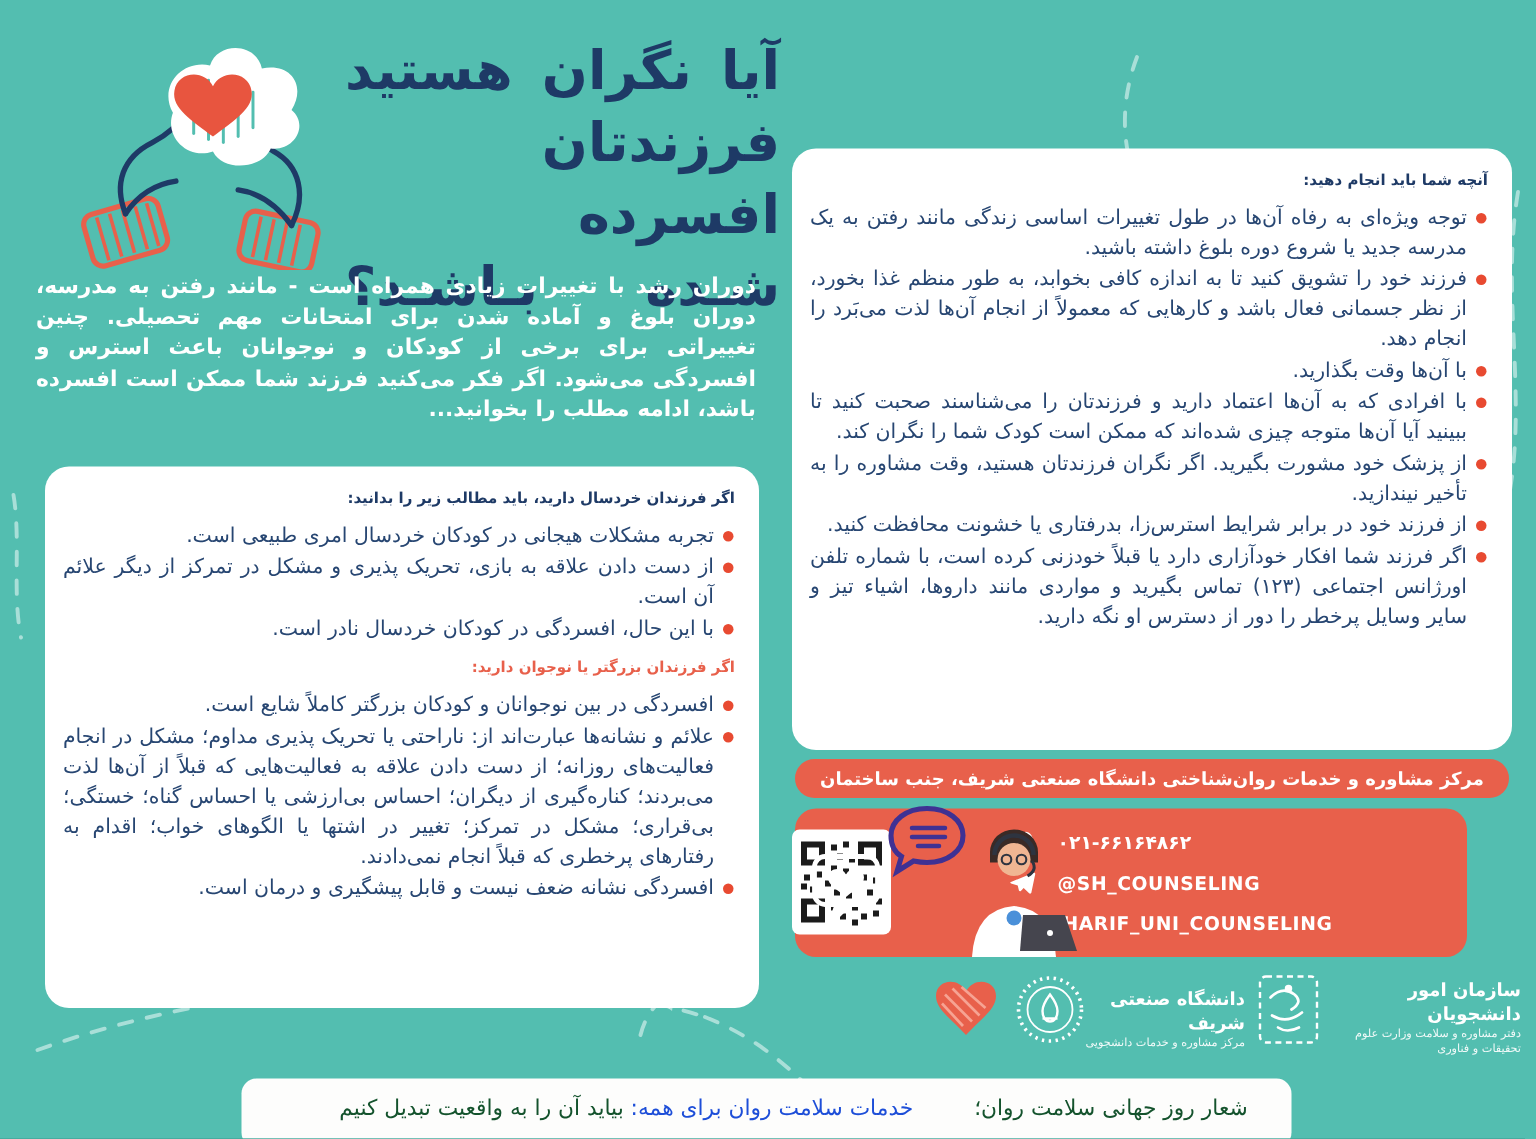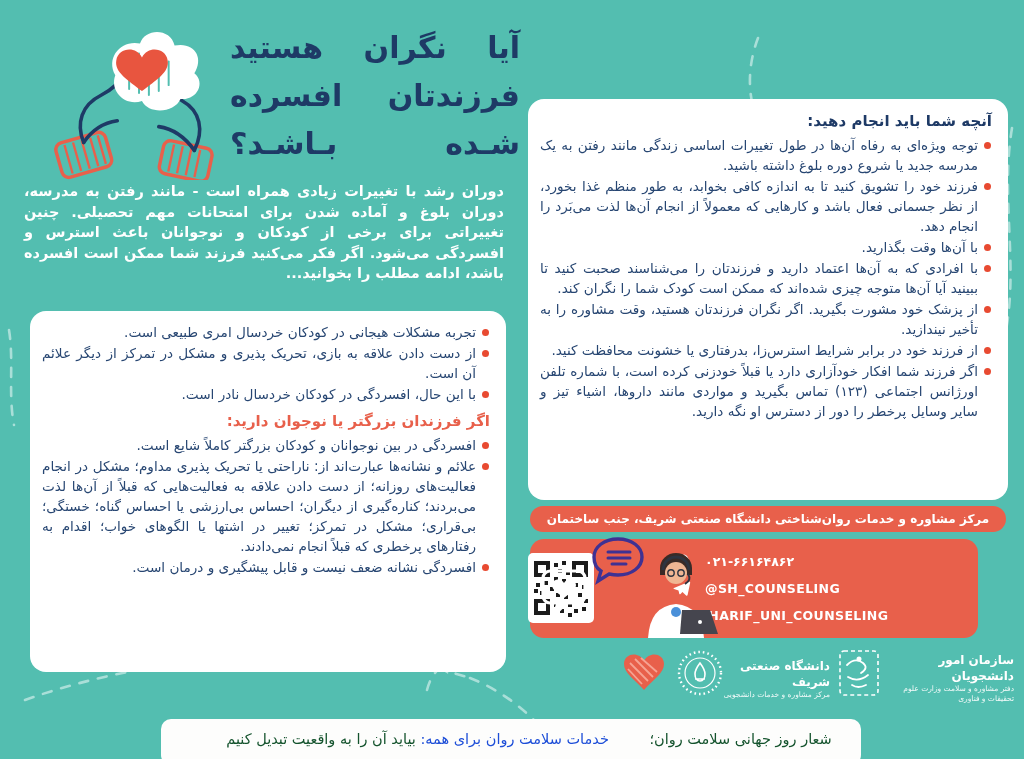--- a/index.html
+++ b/index.html
@@ -5,30 +5,30 @@
   html,body{margin:0;padding:0;background:#3f9e93;}
   .poster{
     position:relative;width:1024px;height:759px;overflow:hidden;
     background:#53BEB0;
     font-family:"DejaVu Sans",sans-serif;
     direction:rtl;
   }
   .abs{position:absolute;}
   
   .title{left:230px;top:24px;width:290px;color:#1E3A66;font-weight:bold;}
-  .title .tline{font-size:30px;line-height:48px;text-align:justify;text-align-last:justify;}
+  .title .tline{font-size:36px;line-height:48px;text-align:justify;text-align-last:justify;}
   
   .intro{left:24px;top:181px;width:480px;color:#ffffff;font-size:14.5px;
     font-weight:bold;line-height:20.5px;text-align:justify;}
   
   .panel{background:#ffffff;border-radius:16px;box-sizing:border-box;
     padding:11px 16px 10px 12px;color:#274672;}
   .panel-left{left:30px;top:311px;width:476px;height:361px;}
   .panel-right{left:528px;top:99px;width:480px;height:401px;}
-  .panel h3{margin:0 0 3px 0;font-size:15px;line-height:22px;color:#1E3A66;}
+  .panel h3{margin:0 0 3px 0;font-size:10px;line-height:22px;color:#1E3A66;}
   .panel h3.coral{color:#E8604B;margin-top:6px;}
   .blist{list-style:none;margin:0;padding:0 14px 0 0;}
   .blist li{position:relative;font-size:13.6px;line-height:20px;text-align:justify;margin:0 0 1px 0;}
   .blist li::before{content:"";position:absolute;right:-13px;top:7px;width:7px;height:7px;
     border-radius:50%;background:#E84A31;}
   
   .address-pill{left:530px;top:506px;width:476px;height:26px;border-radius:14px;
     background:#E8604B;color:#fff;font-size:12px;font-weight:bold;line-height:26px;
     text-align:center;box-sizing:border-box;}
   
@@ -118,20 +118,21 @@
 
   <div class="abs title">
     <div class="tline">آیا نگران هستید</div>
     <div class="tline">فرزندتان افسرده</div>
     <div class="tline">شـده بـاشـد؟</div>
   </div>
 
   <div class="abs intro">دوران رشد با تغییرات زیادی همراه است - مانند رفتن به مدرسه، دوران بلوغ و آماده شدن برای امتحانات مهم تحصیلی. چنین تغییراتی برای برخی از کودکان و نوجوانان باعث استرس و افسردگی می‌شود. اگر فکر می‌کنید فرزند شما ممکن است افسرده باشد، ادامه مطلب را بخوانید...</div>
 
   <div class="abs panel panel-left">
+    <h3>اگر فرزندان خردسال دارید، باید مطالب زیر را بدانید:</h3>
     <ul class="blist">
       <li>تجربه مشکلات هیجانی در کودکان خردسال امری طبیعی است.</li>
       <li>از دست دادن علاقه به بازی، تحریک پذیری و مشکل در تمرکز از دیگر علائم آن است.</li>
       <li>با این حال، افسردگی در کودکان خردسال نادر است.</li>
     </ul>
     <h3 class="coral">اگر فرزندان بزرگتر یا نوجوان دارید:</h3>
     <ul class="blist">
       <li>افسردگی در بین نوجوانان و کودکان بزرگتر کاملاً شایع است.</li>
       <li>علائم و نشانه‌ها عبارت‌اند از: ناراحتی یا تحریک پذیری مداوم؛ مشکل در انجام فعالیت‌های روزانه؛ از دست دادن علاقه به فعالیت‌هایی که قبلاً از آن‌ها لذت می‌بردند؛ کناره‌گیری از دیگران؛ احساس بی‌ارزشی یا احساس گناه؛ خستگی؛ بی‌قراری؛ مشکل در تمرکز؛ تغییر در اشتها یا الگوهای خواب؛ اقدام به رفتارهای پرخطری که قبلاً انجام نمی‌دادند.</li>
       <li>افسردگی نشانه ضعف نیست و قابل پیشگیری و درمان است.</li>

